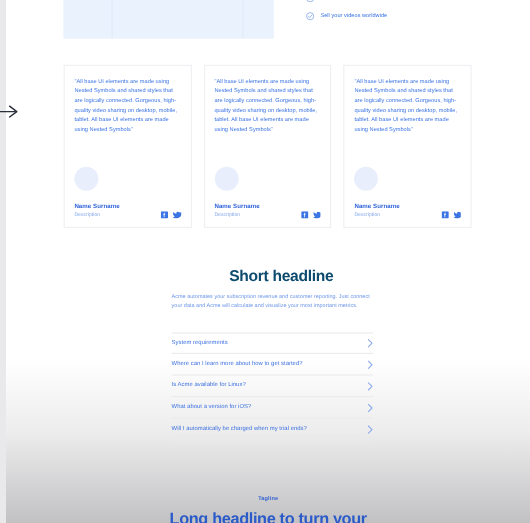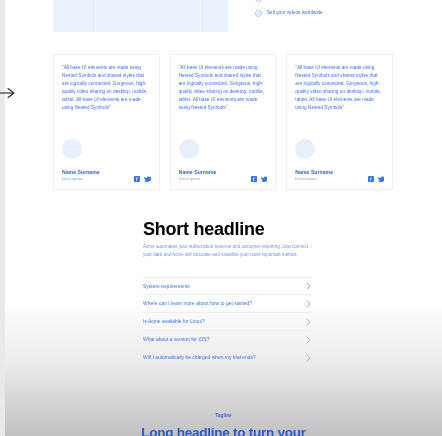--- a/index.html
+++ b/index.html
@@ -127,25 +127,26 @@
   .socials svg { display: block; }
 
   
   .faq {
     position: absolute;
     left: 138px; top: 222px;
     width: 168px;
     z-index: 10;
   }
   .faq-title {
-    font-size: 18px;
+    font-size: 13px;
     font-weight: bold;
-    color: #000000;
+    color: #0c4a6e;
     letter-spacing: -0.25px;
     line-height: 15px;
+    margin-left: 48px;
   }
   .faq-sub {
     margin-top: 6px;
     font-size: 4.55px;
     line-height: 8.2px;
     color: #6b95e8;
     letter-spacing: 0.02px;
   }
   .faq-list { margin-top: 18px; }
   .faq-row {

